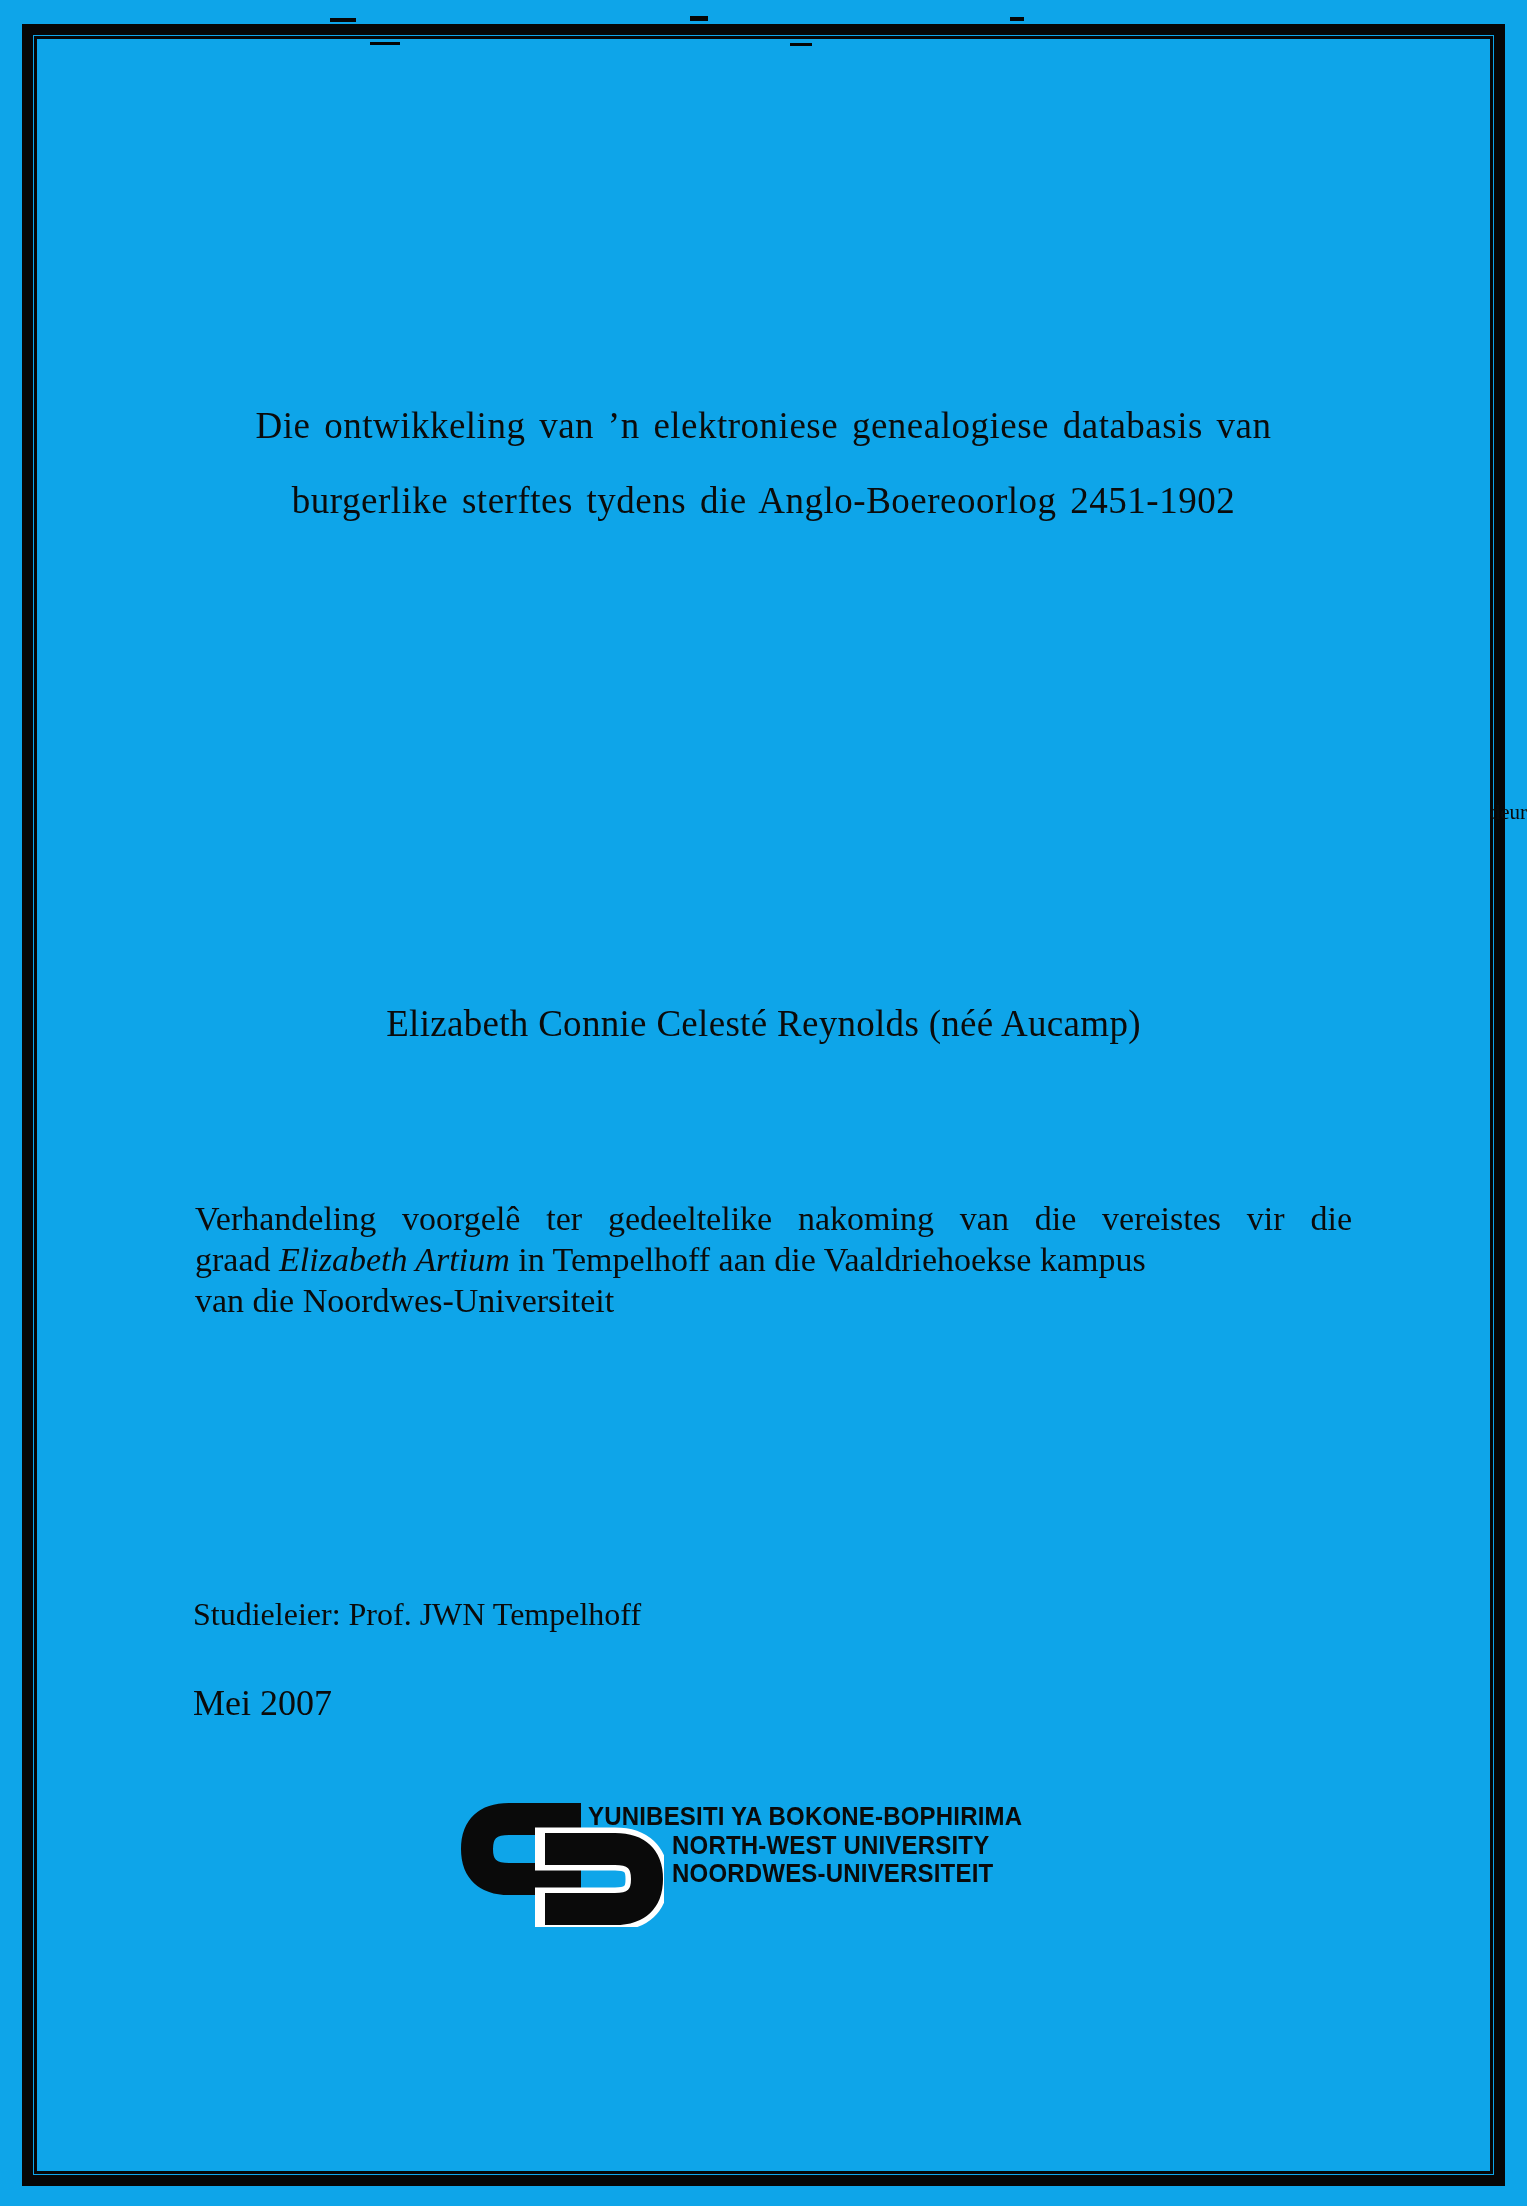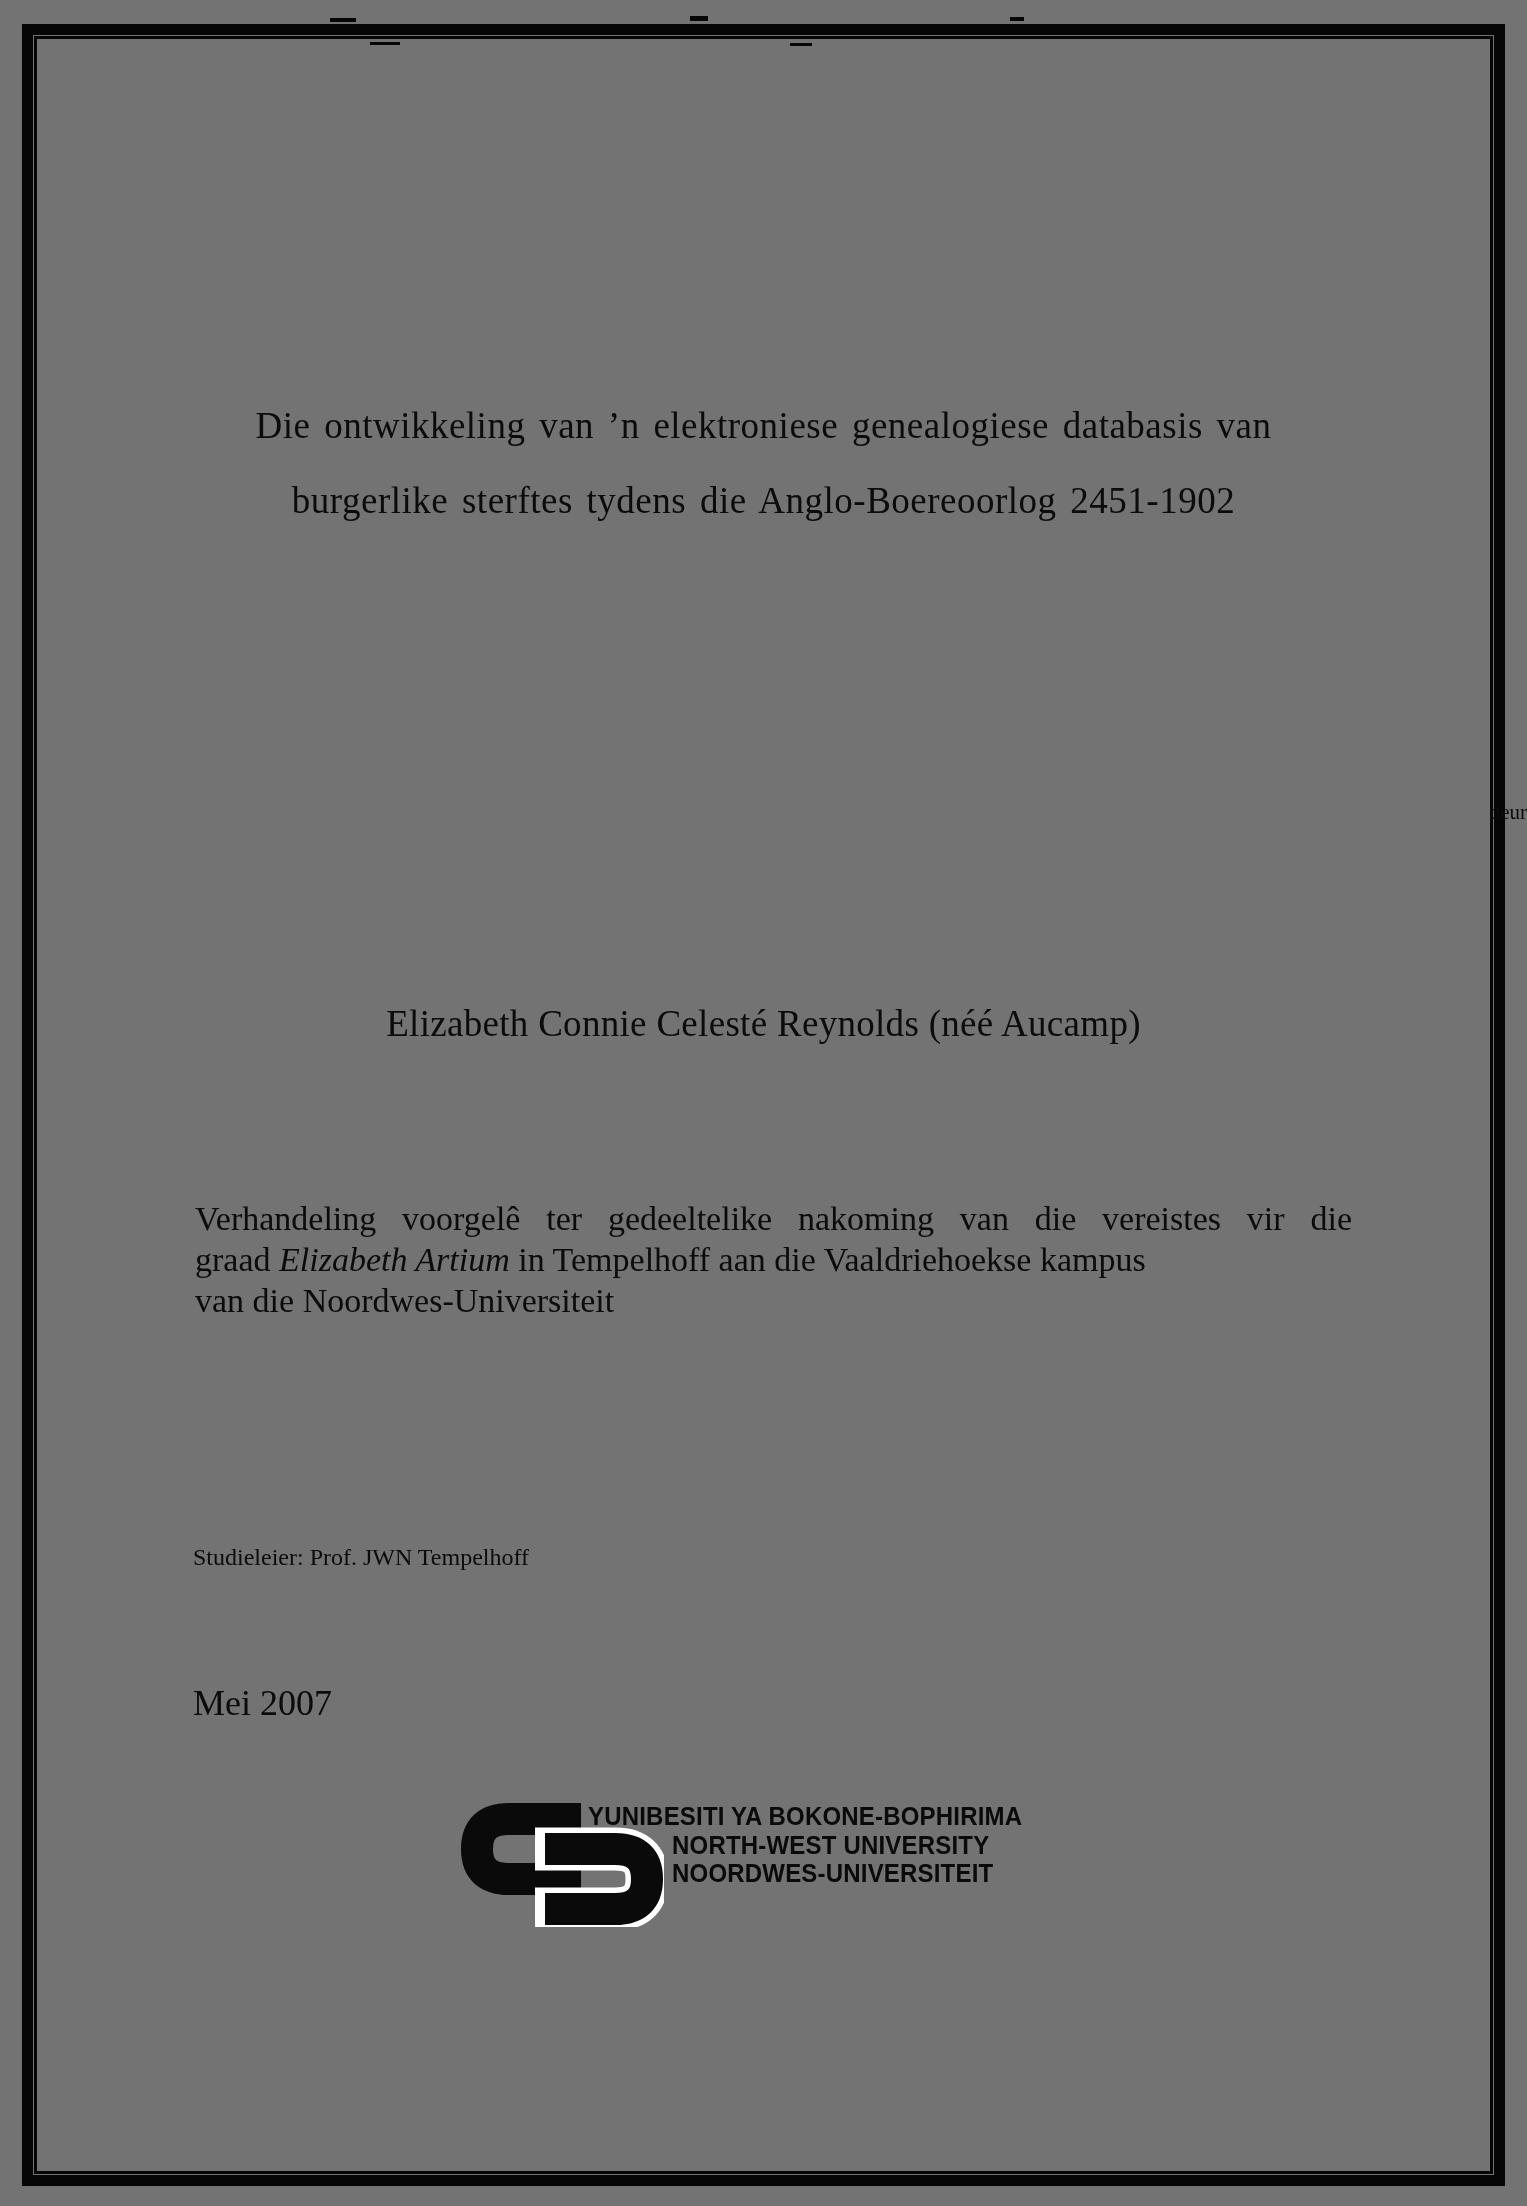--- a/index.html
+++ b/index.html
@@ -4,21 +4,21 @@
 <style>
   html, body {
     margin: 0;
     padding: 0;
     background: #ffffff;
   }
   .page {
     position: relative;
     width: 1527px;
     height: 2206px;
-    background: #737373;
+    background: #0ea5e9;
     font-family: "Liberation Serif", serif;
     color: #0b0b0b;
     overflow: hidden;
   }
   
   .frame-outer {
     position: absolute;
     left: 22px; top: 24px; right: 22px; bottom: 20px;
     border: 11px solid #060606;
   }
@@ -70,22 +70,22 @@
   .statement .st-line1 {
     text-align: justify;
     text-align-last: justify;
   }
   .statement .it {
     font-style: italic;
   }
   .supervisor {
     position: absolute;
     left: 193px;
-    top: 1544px;
-    font-size: 24px;
+    top: 1596px;
+    font-size: 32px;
   }
   .date {
     position: absolute;
     left: 193px;
     top: 1682px;
     font-size: 36px;
   }
   .logo-mark {
     position: absolute;
     left: 461px;

